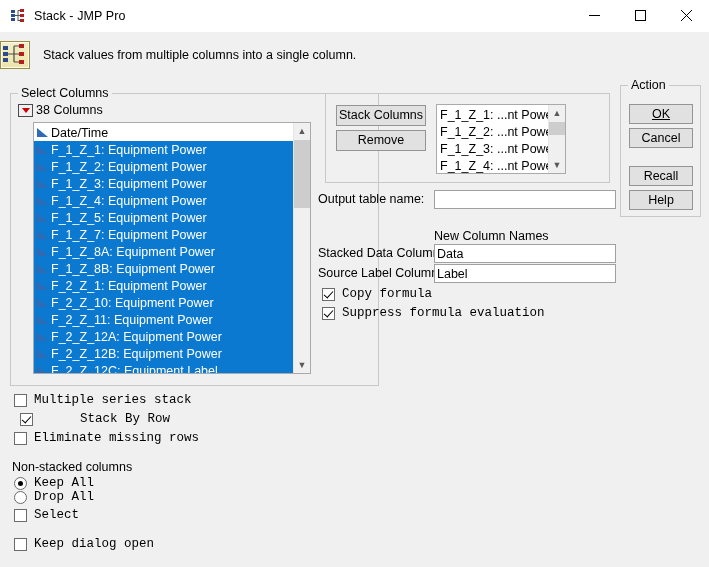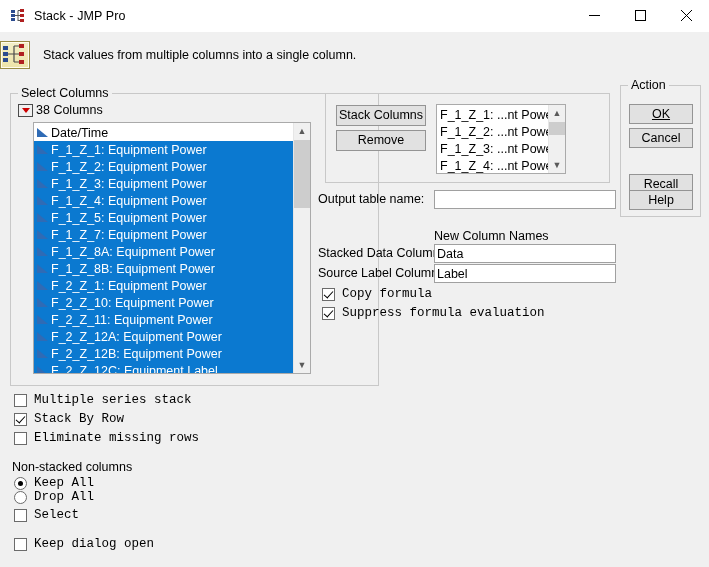--- a/index.html
+++ b/index.html
@@ -255,21 +255,21 @@
     height: 132px;
   }
   .action-btn {
     position: absolute;
     left: 8px;
     width: 64px;
     height: 20px;
   }
   #ok-button     { top: 18px; text-decoration: underline; }
   #cancel-button { top: 42px; }
-  #recall-button { top: 88px; }
+  #recall-button { top: 80px; }
   #help-button   { top: 104px; }
 
   
   #output-label {
     position: absolute;
     left: 318px; top: 192px;
     font-size: 12.5px;
   }
   .textinput {
     position: absolute;
@@ -351,21 +351,21 @@
     position: absolute;
     left: 3px; top: 3px;
     width: 5px; height: 5px;
     border-radius: 50%;
     background: #000;
   }
 
   #copy-formula-row      { left: 322px; top: 287px; }
   #suppress-formula-row  { left: 322px; top: 306px; }
   #multiple-series-row   { left: 14px; top: 393px; }
-  #stack-by-row-row      { left: 14px; top: 412px; }
+  #stack-by-row-row      { left: 20px; top: 412px; gap: 40px; }
   #eliminate-missing-row { left: 14px; top: 431px; }
   #nonstacked-label      { position: absolute; left: 12px; top: 460px; font-size: 12.5px; }
   #keep-all-row          { left: 14px; top: 476px; }
   #drop-all-row          { left: 14px; top: 490px; }
   #select-row            { left: 14px; top: 508px; }
   #keep-dialog-row       { left: 14px; top: 537px; }
 </style>
 </head>
 <body>
 

